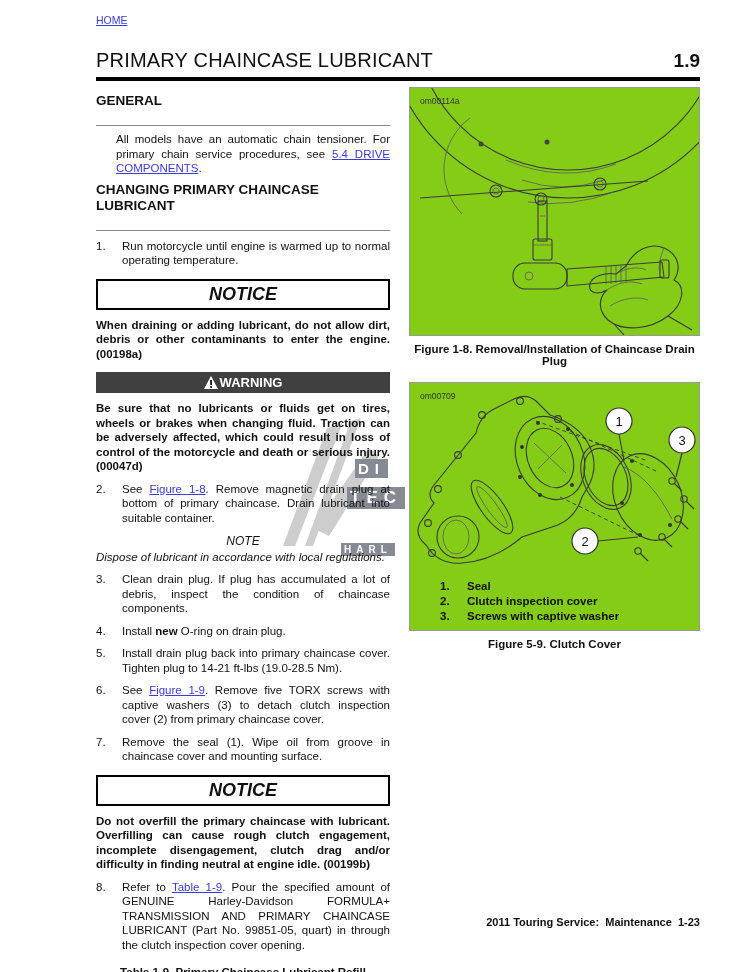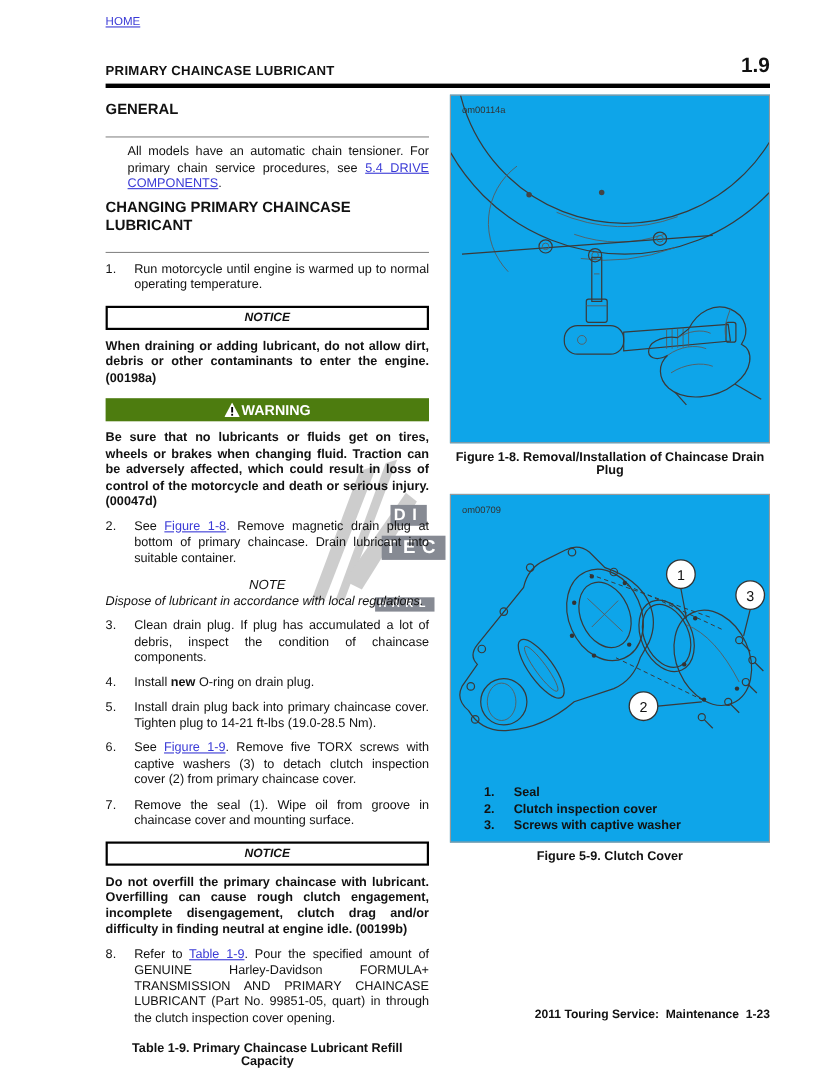--- a/index.html
+++ b/index.html
@@ -6,49 +6,49 @@
   body { background:#fff; }
   .page {
     position:relative; width:756px; height:972px; background:#fff;
     font-family:"Liberation Sans", sans-serif; color:#111; overflow:hidden;
   }
   .content { position:absolute; left:96px; top:10px; width:604px; }
   a.link { color:#3a3ad6; text-decoration:underline; cursor:pointer; }
 
   .home-link { font-size:10.5px; display:inline-block; }
   .title-row { display:flex; justify-content:space-between; align-items:flex-end; margin-top:21px; }
-  .page-title { font-size:12px; font-weight:bold; letter-spacing:.2px; }
+  .page-title { font-size:20px; font-weight:normal; letter-spacing:.2px; }
   .section-num { font-size:19px; font-weight:bold; }
   .title-rule { height:4px; background:#000; margin-top:5px; }
 
   .columns { display:flex; gap:19px; margin-top:6px; position:relative; z-index:1; }
   .col-left { width:294px; }
   .col-right { width:291px; }
 
   h2.sec { font-size:13.5px; font-weight:bold; border-bottom:1px solid #888; padding:6px 0 16px; margin-bottom:6px; line-height:16px; }
   .body-text { font-size:11.5px; line-height:14.5px; text-align:justify;margin-left:20px; }
   .step { display:flex; margin:8px 0; font-size:11.5px; line-height:14.5px; }
   .step-num { width:26px; flex:none; }
   .step-text { flex:1; text-align:justify; }
 
   .notice-box { border:2px solid #000; text-align:center; font-weight:bold; font-style:italic;
-    font-size:11px; padding:3px 0; margin:11px 0 8px; }
-  .warning-bar { background:#4d7c0f; color:#fff; text-align:center; font-weight:bold; font-size:13px;
+    font-size:18px; padding:3px 0; margin:11px 0 8px; }
+  .warning-bar { background:#404040; color:#fff; text-align:center; font-weight:bold; font-size:13px;
     padding:3px 0; margin:11px 0 8px; display:flex; align-items:center; justify-content:center; gap:2px; }
   .warn-tri { width:14px; height:13px; display:inline-block; }
   .bold-para { font-weight:bold; font-size:11.5px; line-height:14.5px; text-align:justify; margin-bottom:4px; }
   .note-label { text-align:center; font-style:italic; font-size:12px; margin:9px 0 2px; }
   .note-text { font-style:italic; font-size:11.5px; line-height:14px; }
 
   .tbl-title { text-align:center; font-weight:bold; font-size:11.5px; margin:14px 0 5px; }
   table.cap { width:100%; border-collapse:collapse; border:2px solid #555; }
   table.cap th { background:#d2d2d2; font-size:11.5px; padding:3px 6px; border:1px solid #555; }
   table.cap th.item-h { text-align:left; width:49%; }
 
-  .figure-box { border:1px solid #999; height:317px; position:relative; background:#0ea5e9; display:flex; flex-direction:column; }
+  .figure-box { border:1px solid #999; height:249px; position:relative; background:#84cc16; display:flex; flex-direction:column; }
   .fig-id { position:absolute; top:8px; left:10px; font-size:8.5px; color:#333; }
   .fig-caption { text-align:center; font-weight:bold; font-size:11.5px; margin:7px 0 15px; }
   .fig-svg { flex:1; }
   .fig-legend { padding:0 0 6px 30px; }
   .legend-row { display:flex; font-weight:bold; font-size:11.5px; line-height:15px; }
   .legend-num { width:27px; flex:none; }
 
   .footer { position:absolute; top:916px; right:56px; font-weight:bold; font-size:11px; white-space:pre; }
 
   .watermark { position:absolute; left:283px; top:418px; width:132px; height:128px; opacity:.5; z-index:0; pointer-events:none; }

